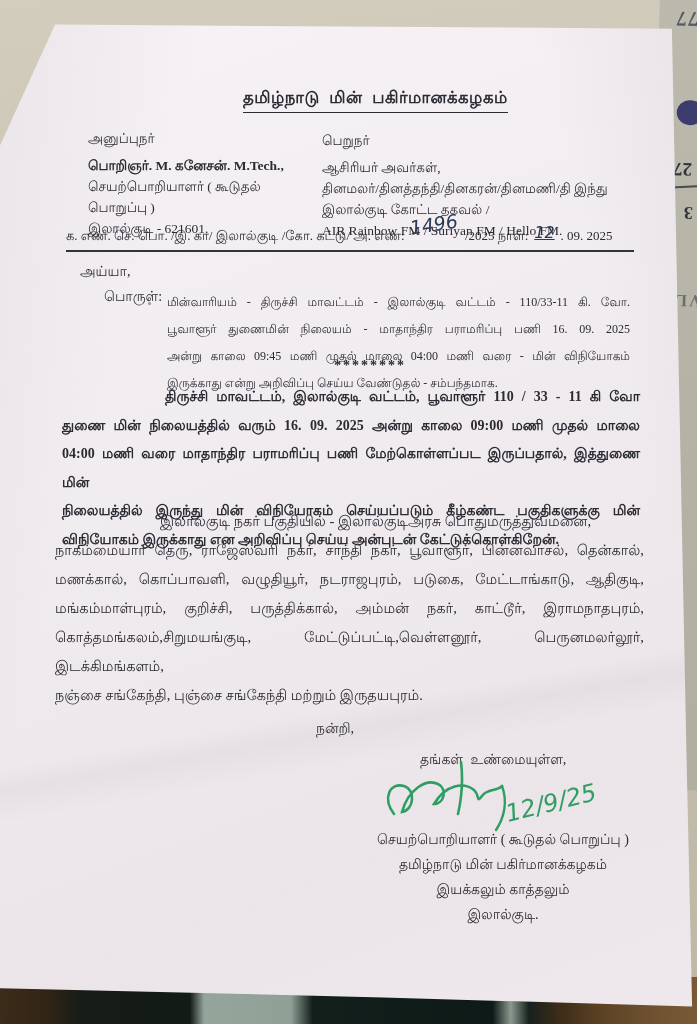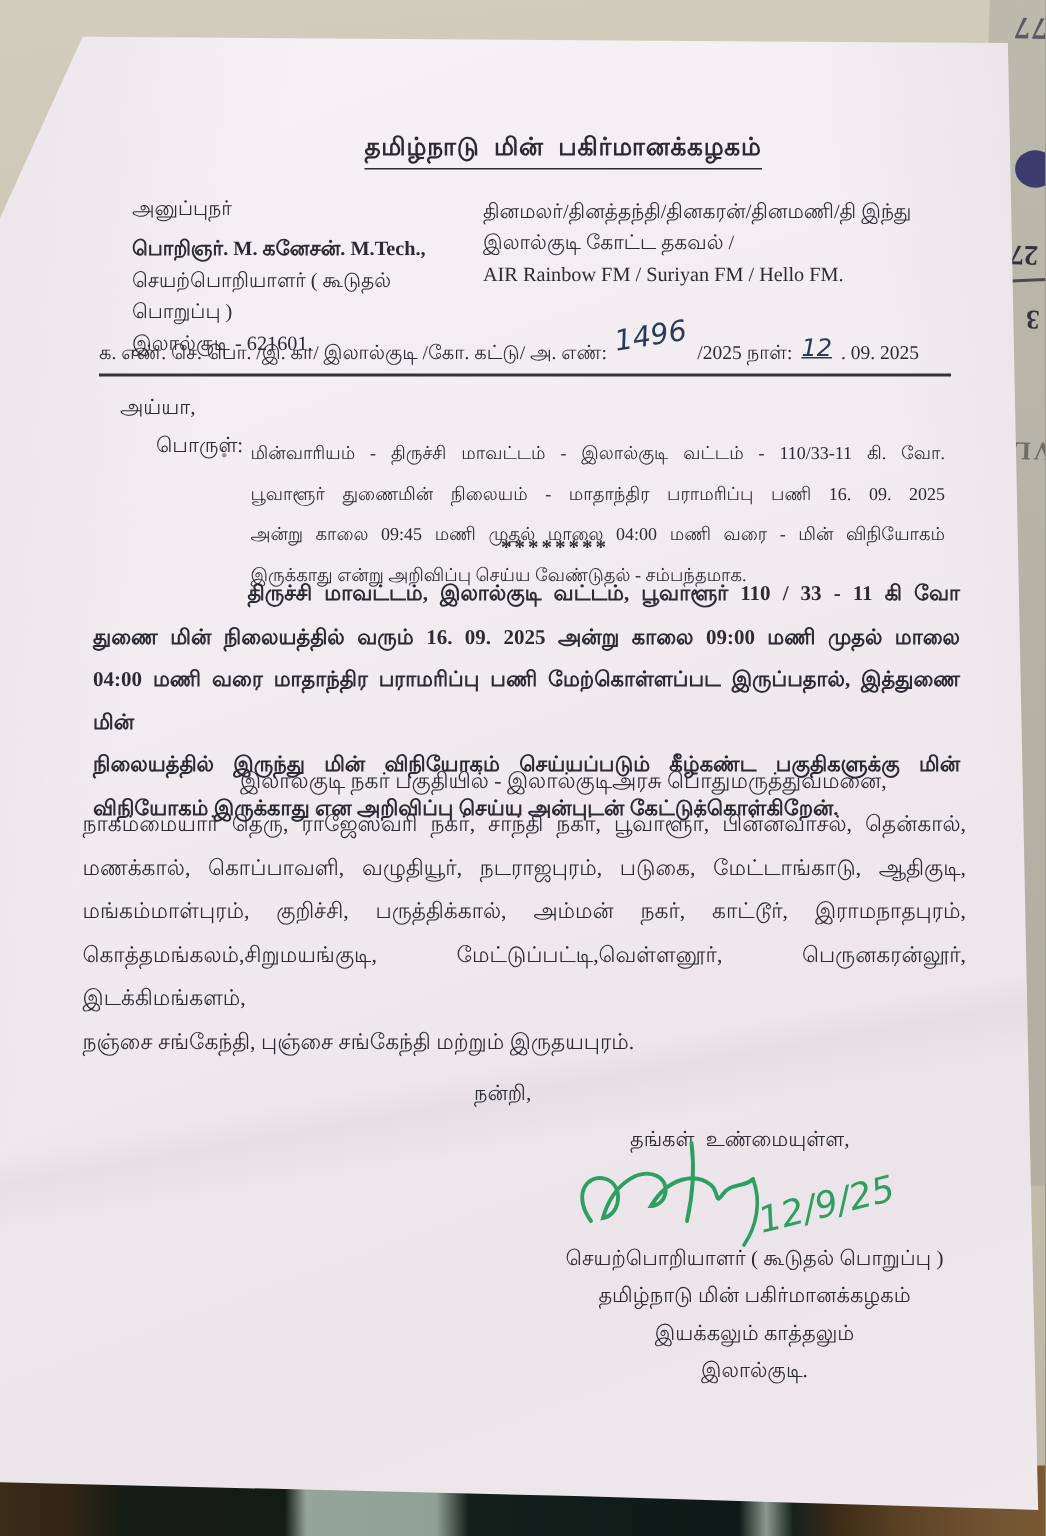--- a/index.html
+++ b/index.html
@@ -103,20 +103,22 @@
     <div class="abs title">தமிழ்நாடு மின் பகிர்மானக்கழகம்</div>
 
     <div class="abs addr from">
       <div class="head">அனுப்புநர்</div>
       <div class="l0">பொறிஞர். M. கனேசன். M.Tech.,</div>
       <div>செயற்பொறியாளர் ( கூடுதல் பொறுப்பு )</div>
       <div>இலால்குடி  -  621601.</div>
     </div>
 
     <div class="abs addr to">
+      <div class="head">பெறுநர்</div>
+      <div>ஆசிரியர் அவர்கள்,</div>
       <div>தினமலர்/தினத்தந்தி/தினகரன்/தினமணி/தி இந்து</div>
       <div>இலால்குடி கோட்ட தகவல் /</div>
       <div class="l3">AIR Rainbow FM /  Suriyan FM / Hello FM.</div>
     </div>
 
     <div class="abs ref">
       <span>க. எண். செ. பொ. /இ. கா/  இலால்குடி  /கோ. கட்டு/  அ. எண்:</span>
       <span class="hand num">1496</span>
       <span>/2025  நாள்:</span>
       <span class="hand day">12</span>
@@ -141,21 +143,21 @@
       <div class="jl">04:00 மணி வரை மாதாந்திர பராமரிப்பு பணி மேற்கொள்ளப்பட இருப்பதால், இத்துணை மின்</div>
       <div class="jl">நிலையத்தில் இருந்து மின் விநியோகம் செய்யப்படும் கீழ்கண்ட பகுதிகளுக்கு மின்</div>
       <div class="last">விநியோகம் இருக்காது என அறிவிப்பு செய்ய அன்புடன் கேட்டுக்கொள்கிறேன்.</div>
     </div>
 
     <div class="abs para para2">
       <div class="indent">இலால்குடி நகர் பகுதியில் - இலால்குடிஅரசு பொதுமருத்துவமனை,</div>
       <div class="jl">நாகம்மையார் தெரு, ராஜேஸ்வரி நகர், சாந்தி நகர்,  பூவாளூர், பின்னவாசல்,  தென்கால்,</div>
       <div class="jl">மணக்கால், கொப்பாவளி, வழுதியூர், நடராஜபுரம், படுகை, மேட்டாங்காடு, ஆதிகுடி,</div>
       <div class="jl">மங்கம்மாள்புரம், குறிச்சி, பருத்திக்கால், அம்மன் நகர், காட்டூர், இராமநாதபுரம்,</div>
-      <div class="jl">கொத்தமங்கலம்,சிறுமயங்குடி, மேட்டுப்பட்டி,வெள்ளனூர், பெருனகரன்லூர், இடக்கிமங்களம்,</div>
+      <div class="jl">கொத்தமங்கலம்,சிறுமயங்குடி, மேட்டுப்பட்டி,வெள்ளனூர், பெருனமலர்லூர், இடக்கிமங்களம்,</div>
       <div class="last">நஞ்சை சங்கேந்தி, புஞ்சை சங்கேந்தி மற்றும் இருதயபுரம்.</div>
     </div>
 
     <div class="abs thanks">நன்றி,</div>
     <div class="abs closing">தங்கள் உண்மையுள்ள,</div>
 
     <svg class="abs sig" viewBox="0 0 266 104" xmlns="http://www.w3.org/2000/svg">
       <path d="M93,14 C95,30 94,48 90,66" fill="none" stroke="#2f9e62" stroke-width="2.6" stroke-linecap="round"></path>
       <path d="M26,66 C14,50 22,34 36,38 C48,42 46,62 34,64 C40,42 58,30 70,36 C80,41 76,56 66,56 C78,36 96,34 106,42 C112,47 108,56 114,48 C120,40 128,44 134,38" fill="none" stroke="#2f9e62" stroke-width="2.6" stroke-linecap="round"></path>
       <path d="M134,38 C140,54 136,70 128,82" fill="none" stroke="#2f9e62" stroke-width="2.4" stroke-linecap="round"></path>

